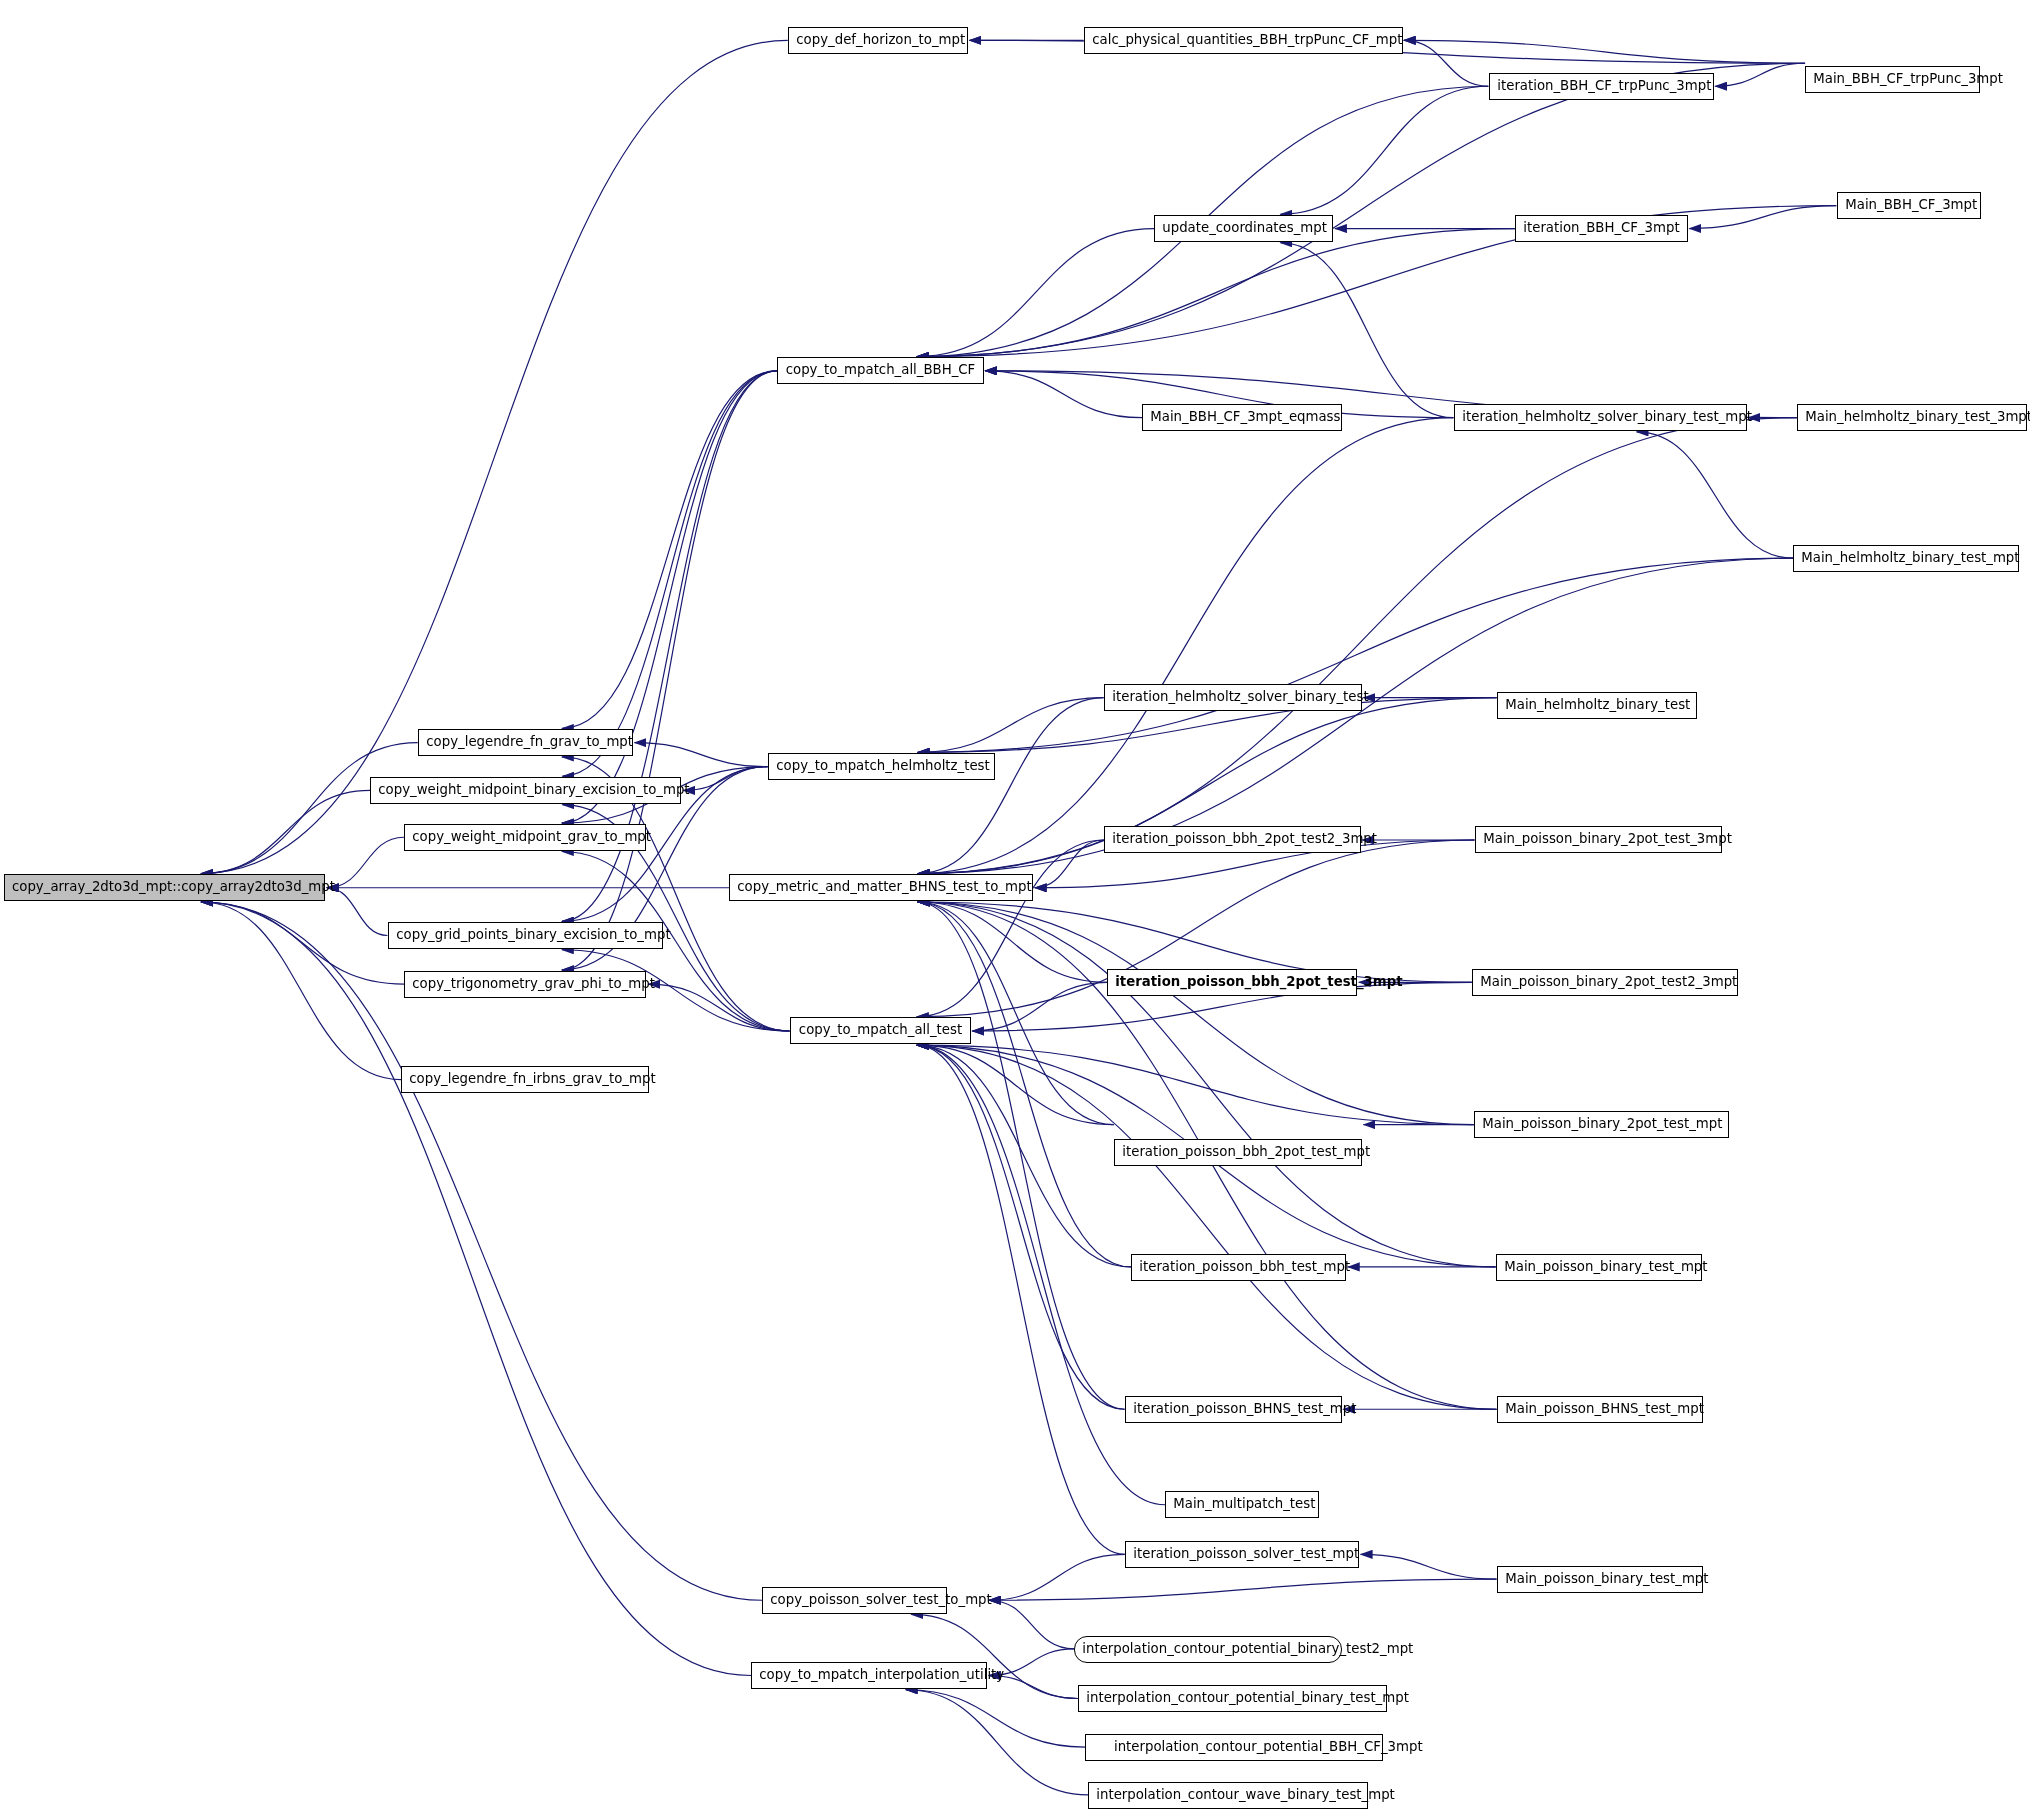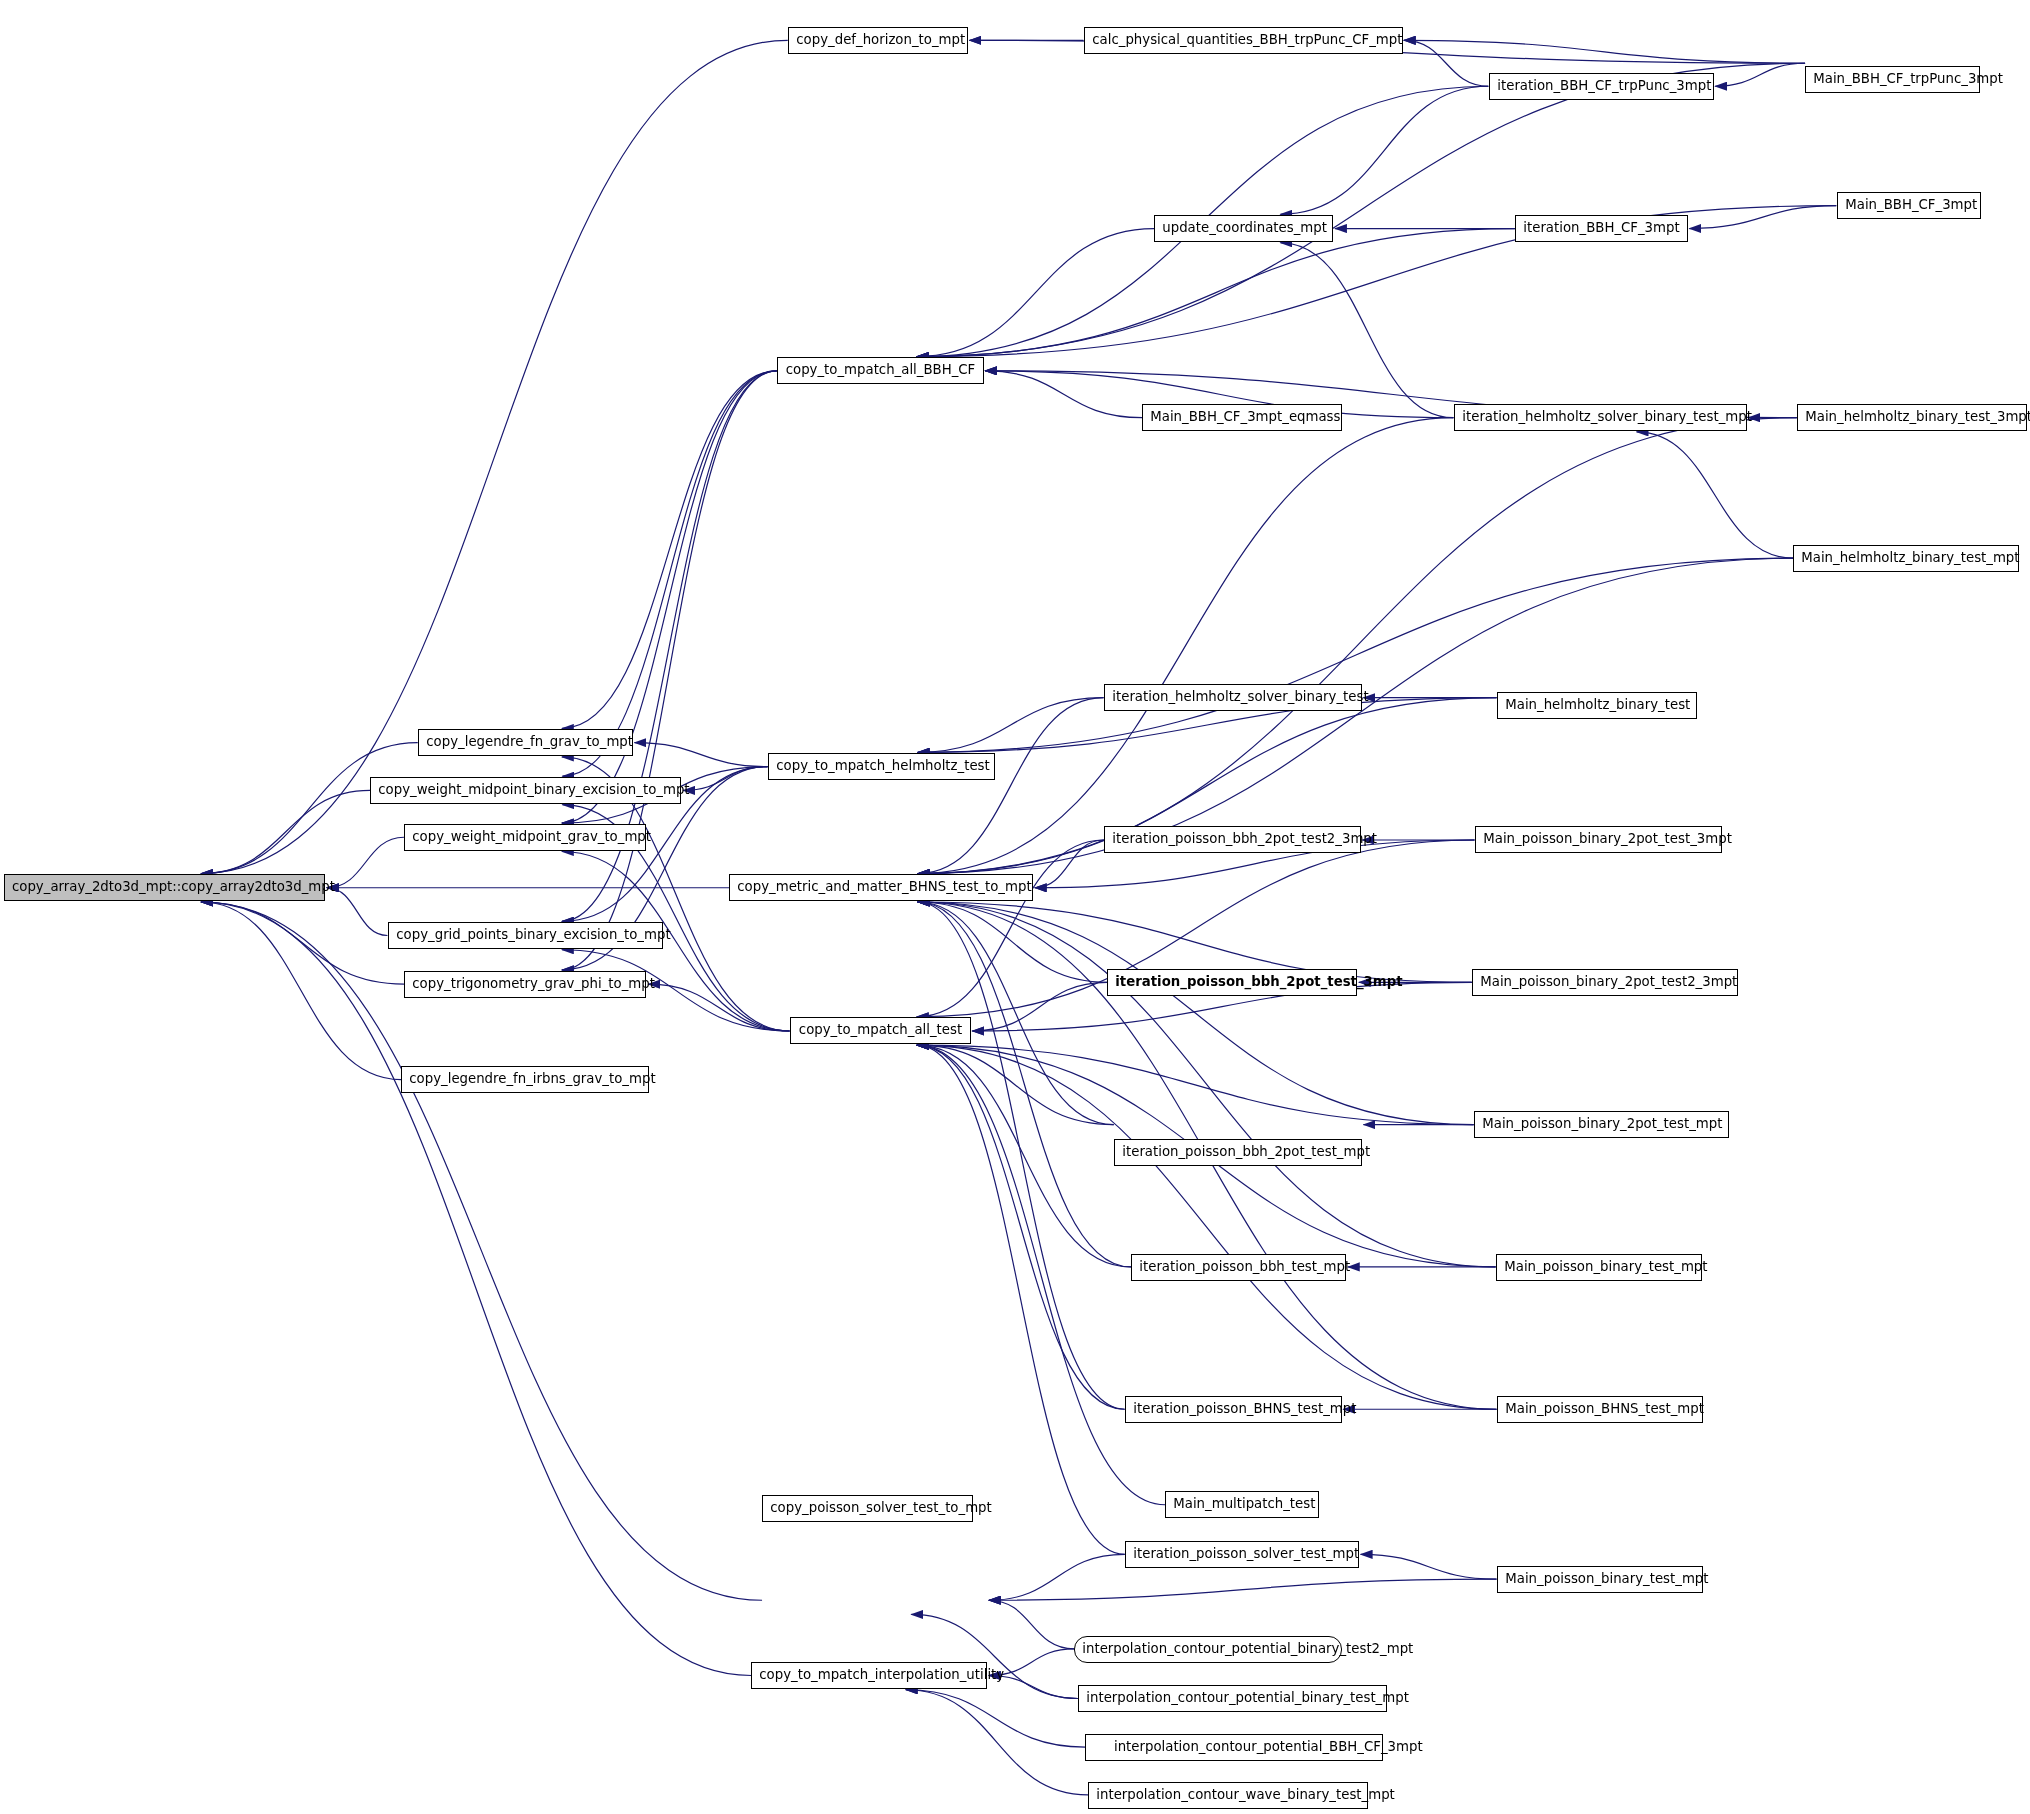--- a/index.html
+++ b/index.html
@@ -143,21 +143,21 @@
       <div class="node" style="left: 790px; top: 1017px; width: 181px;">copy_to_mpatch_all_test</div>
       <div class="node" style="left: 401px; top: 1066px; width: 248px;">copy_legendre_fn_irbns_grav_to_mpt</div>
       <div class="node" style="left: 1114px; top: 1111px; width: 248px; margin-top: 28px;">iteration_poisson_bbh_2pot_test_mpt</div>
       <div class="node" style="left: 1474px; top: 1111px; width: 255px;">Main_poisson_binary_2pot_test_mpt</div>
       <div class="node" style="left: 1131px; top: 1254px; width: 215px;">iteration_poisson_bbh_test_mpt</div>
       <div class="node" style="left: 1496px; top: 1254px; width: 206px;">Main_poisson_binary_test_mpt</div>
       <div class="node" style="left: 1125px; top: 1396px; width: 217px;">iteration_poisson_BHNS_test_mpt</div>
       <div class="node" style="left: 1497px; top: 1396px; width: 206px;">Main_poisson_BHNS_test_mpt</div>
       <div class="node" style="left: 1165px; top: 1491px; width: 154px;">Main_multipatch_test</div>
       <div class="node" style="left: 1125px; top: 1541px; width: 234px;">iteration_poisson_solver_test_mpt</div>
-      <div class="node" style="left: 762px; top: 1495px; width: 211px;">copy_poisson_solver_test_to_mpt</div>
+      <div class="node" style="left: 762px; top: 1587px; width: 185px;">copy_poisson_solver_test_to_mpt</div>
       <div class="node" style="left: 1497px; top: 1566px; width: 206px;">Main_poisson_binary_test_mpt</div>
       <div class="node" style="left: 1074px; top: 1636px; width: 268px; border-radius: 13px;">interpolation_contour_potential_binary_test2_mpt</div>
       <div class="node" style="left: 751px; top: 1662px; width: 236px;">copy_to_mpatch_interpolation_utility</div>
       <div class="node" style="left: 1078px; top: 1685px; width: 309px;">interpolation_contour_potential_binary_test_mpt</div>
       <div class="node" style="left: 1085px; top: 1734px; width: 298px; padding-left: 28px;">interpolation_contour_potential_BBH_CF_3mpt</div>
       <div class="node" style="left: 1088px; top: 1782px; width: 280px;">interpolation_contour_wave_binary_test_mpt</div>
     </div>
 </div>
 
 

